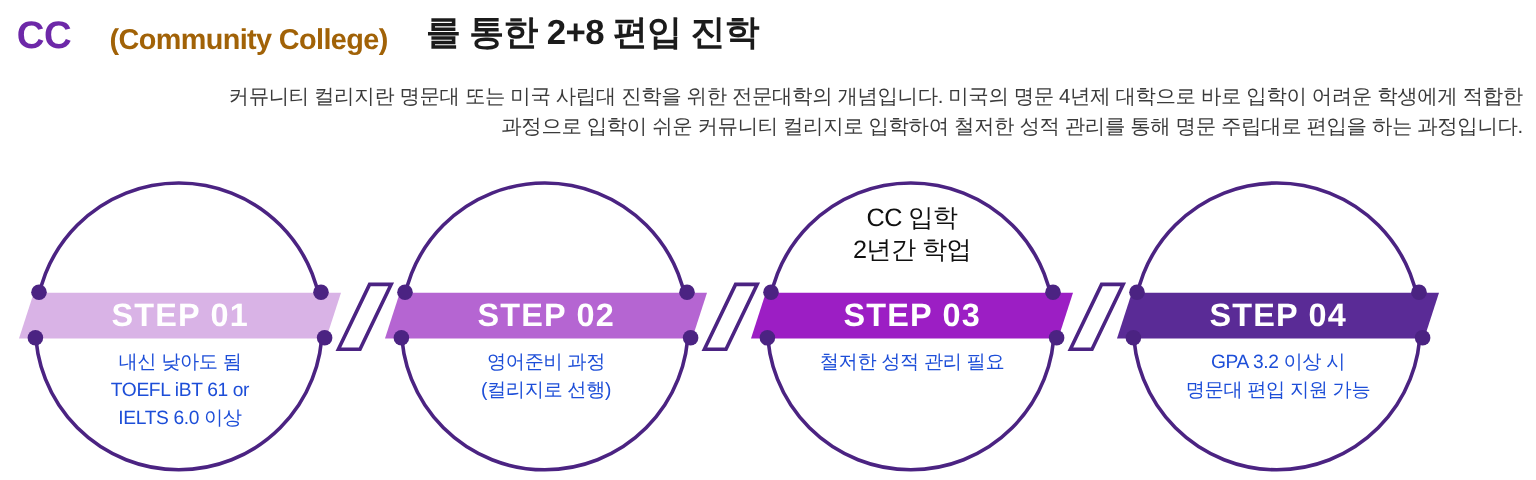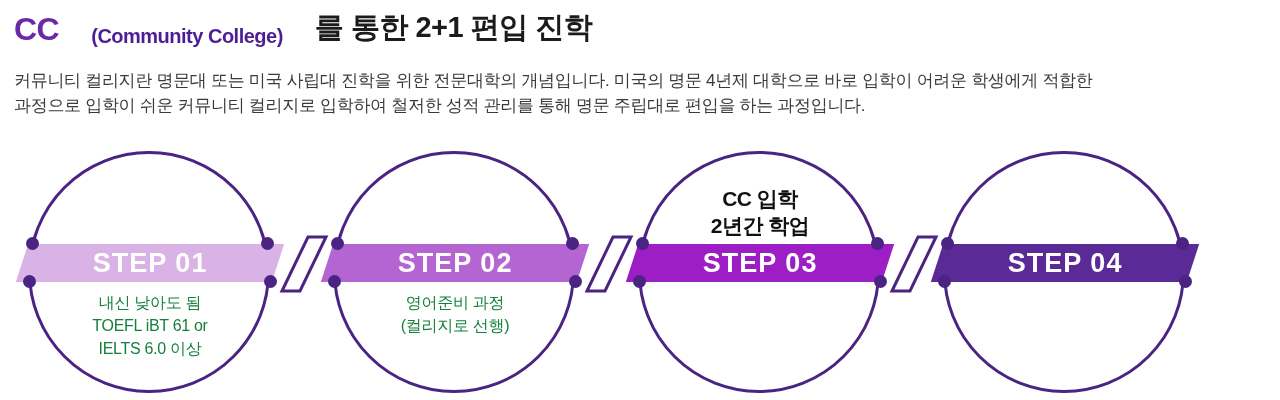--- a/index.html
+++ b/index.html
@@ -4,69 +4,69 @@
 <style>
   * { margin:0; padding:0; box-sizing:border-box; }
   html,body { width:1280px; height:400px; background:#ffffff; overflow:hidden;
               font-family:"Liberation Sans","DejaVu Sans",sans-serif; }
   body { position:relative; }
 
   
   .header { position:absolute; left:14px; top:8px; }
   .title { display:flex; align-items:flex-end; letter-spacing:-0.5px; white-space:nowrap;gap:32px; }
   .title .cc    { color:#6d28a8; font-size:32px; font-weight:bold; }
-  .title .paren { color:#4c1d95; font-size:20px; font-weight:600; }
+  .title .paren { color:#a16207; font-size:24px; font-weight:600; }
   .title .rest  { color:#1b1b1b; font-size:29px; font-weight:bold; }
 
   .desc { position:absolute; left:14px; top:68px; width:1255px;
           font-size:17px; line-height:25px; color:#3a3a3a;
-          letter-spacing:-0.3px; white-space:pre-line; }
+          letter-spacing:-0.3px; white-space:pre-line;text-align:right; }
 
   
   .steps { position:absolute; left:0; top:145px; width:1280px; height:255px; }
 
   .step { position:absolute; top:0; width:244px; height:255px; }
   .step.s1 { left:28px; }  .step.s2 { left:333px; }
   .step.s3 { left:638px; } .step.s4 { left:943px; }
 
   .step-circle { position:absolute; left:0; top:6px; width:242px; height:242px;
                  border:3px solid #4b2382; border-radius:50%; background:#ffffff; z-index:0; }
 
   .band { position:absolute; left:-6px; top:99px; width:256px; height:38px; z-index:2;
           transform:skewX(-18deg); display:flex; align-items:center; justify-content:center; }
   .band span { transform:skewX(18deg); color:#ffffff; font-size:27px; font-weight:bold;
                letter-spacing:1px; white-space:nowrap; }
 
-  .top-label { position:absolute; left:7px; top:22px; width:230px; height:72px; z-index:3;
+  .top-label { position:absolute; left:7px; top:5px; width:230px; height:72px; z-index:3;
                display:flex; align-items:flex-end; justify-content:center; text-align:center;
-               font-size:21px; line-height:27px; font-weight:bold; color:#101010;
+               font-size:21px; line-height:27px; font-weight:normal; color:#101010;
                letter-spacing:-0.5px; white-space:pre-line; }
 
   .bottom-label { position:absolute; left:7px; top:146px; width:230px; z-index:3;
-                  text-align:center; font-size:16px; line-height:23px; color:#15803d;
+                  text-align:center; font-size:16px; line-height:23px; color:#1d4ed8;
                   letter-spacing:-0.3px; white-space:pre-line; }
 
   .dot { position:absolute; width:13px; height:13px; border-radius:50%;
          background:#4b2382; z-index:4; }
   .dot.tl { left:-2px;  top:92px;  }
   .dot.tr { left:233px; top:92px;  }
   .dot.bl { left:-5px;  top:130px; }
   .dot.br { left:236px; top:130px; }
 
   .connector { position:absolute; top:90px; width:64px; height:58px; z-index:1; }
   .connector.c1 { left:274px; } .connector.c2 { left:579px; } .connector.c3 { left:884px; }
 </style>
 </head>
 <body>
 
 <div class="header">
   <h1 class="title">
     <span class="cc">CC</span>
       <span class="paren">(Community College)</span>
-      <span class="rest">를 통한 2+1 편입 진학</span>
+      <span class="rest">를 통한 2+8 편입 진학</span>
   </h1>
 </div>
 
 <p class="desc">커뮤니티 컬리지란 명문대 또는 미국 사립대 진학을 위한 전문대학의 개념입니다. 미국의 명문 4년제 대학으로 바로 입학이 어려운 학생에게 적합한
 과정으로 입학이 쉬운 커뮤니티 컬리지로 입학하여 철저한 성적 관리를 통해 명문 주립대로 편입을 하는 과정입니다.</p>
 
 <div class="steps">
 
   <div class="step s1">
     <div class="step-circle"></div>
@@ -95,31 +95,34 @@
     <div class="dot br"></div>
   </div>
 
   <div class="step s3">
     <div class="step-circle"></div>
     <div class="top-label">CC 입학
 2년간 학업</div>
     <div class="band" style="background: rgb(156, 30, 196);">
       <span>STEP 03</span>
     </div>
+    <div class="bottom-label">철저한 성적 관리 필요</div>
     <div class="dot tl"></div>
     <div class="dot tr"></div>
     <div class="dot bl"></div>
     <div class="dot br"></div>
   </div>
 
   <div class="step s4">
     <div class="step-circle"></div>
     <div class="band" style="background: rgb(90, 43, 150);">
       <span>STEP 04</span>
     </div>
+    <div class="bottom-label">GPA 3.2 이상 시
+명문대 편입 지원 가능</div>
     <div class="dot tl"></div>
     <div class="dot tr"></div>
     <div class="dot bl"></div>
     <div class="dot br"></div>
   </div>
 
   <svg class="connector c1" viewBox="0 0 64 58">
     <path d="M8,56 L34,2 L52,2 L26,56 Z" fill="#ffffff" stroke="#4b2382" stroke-width="3" stroke-linejoin="miter"></path>
   </svg>
   <svg class="connector c2" viewBox="0 0 64 58">

